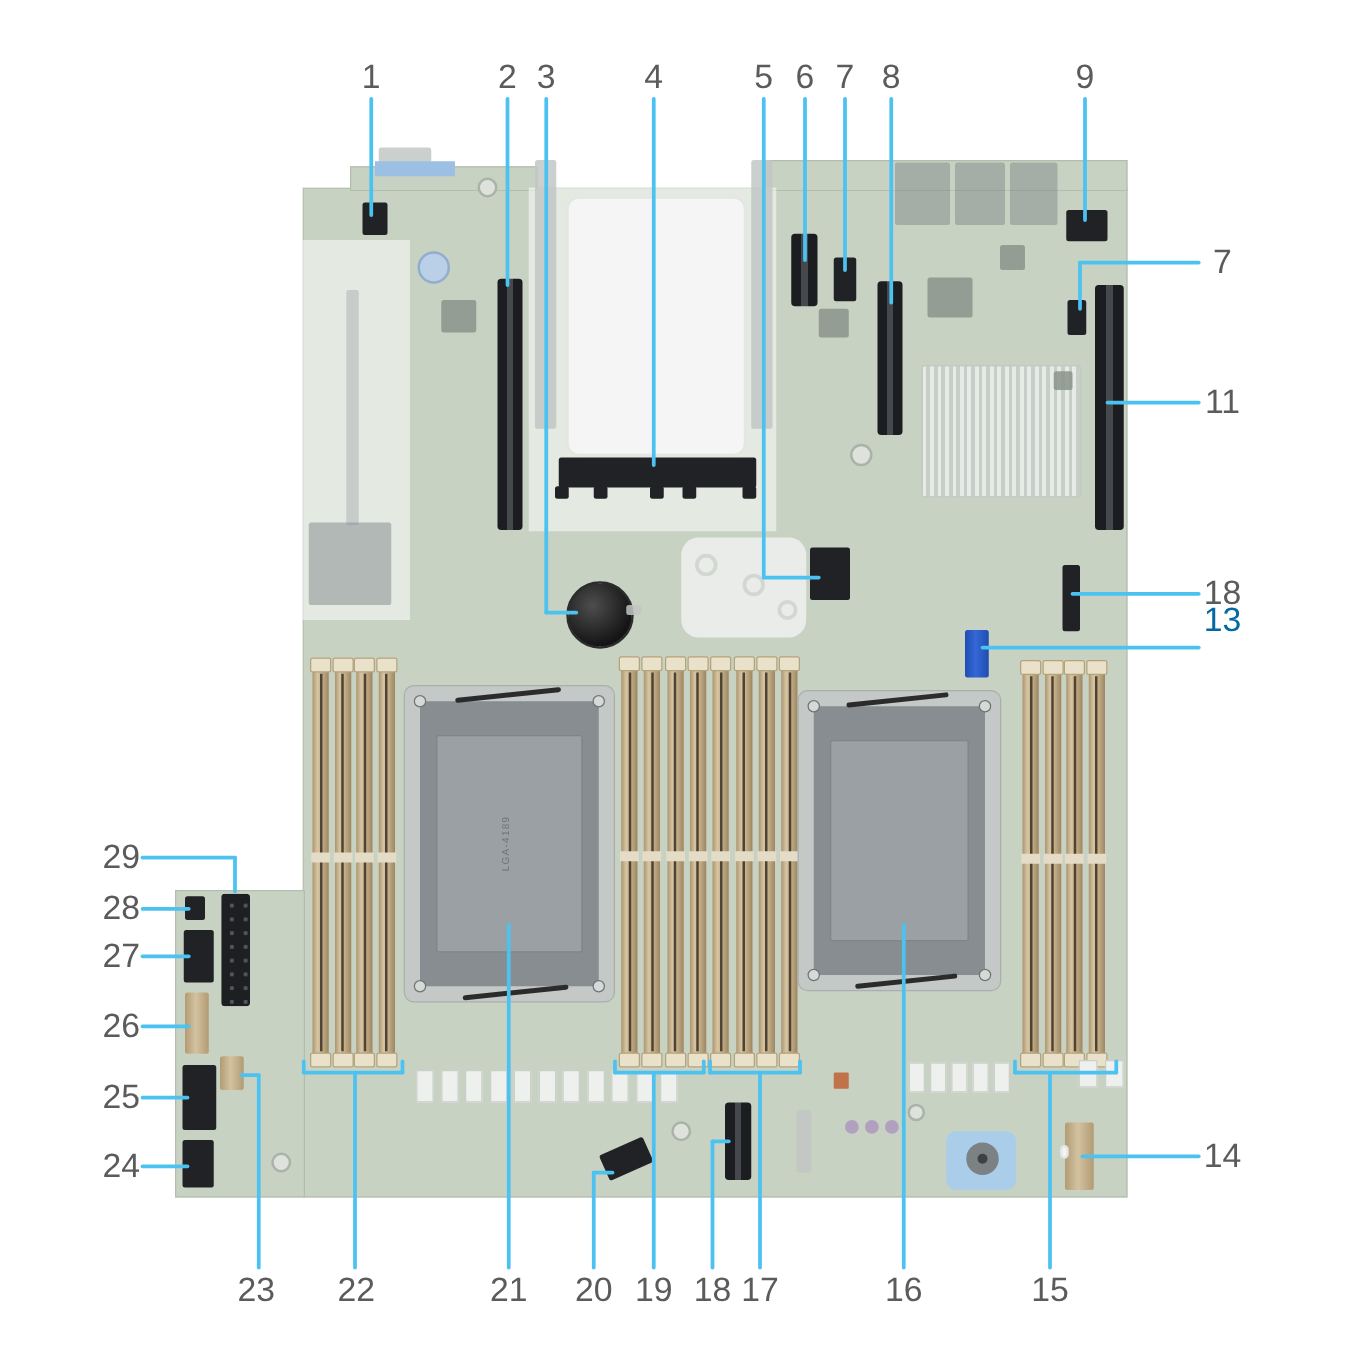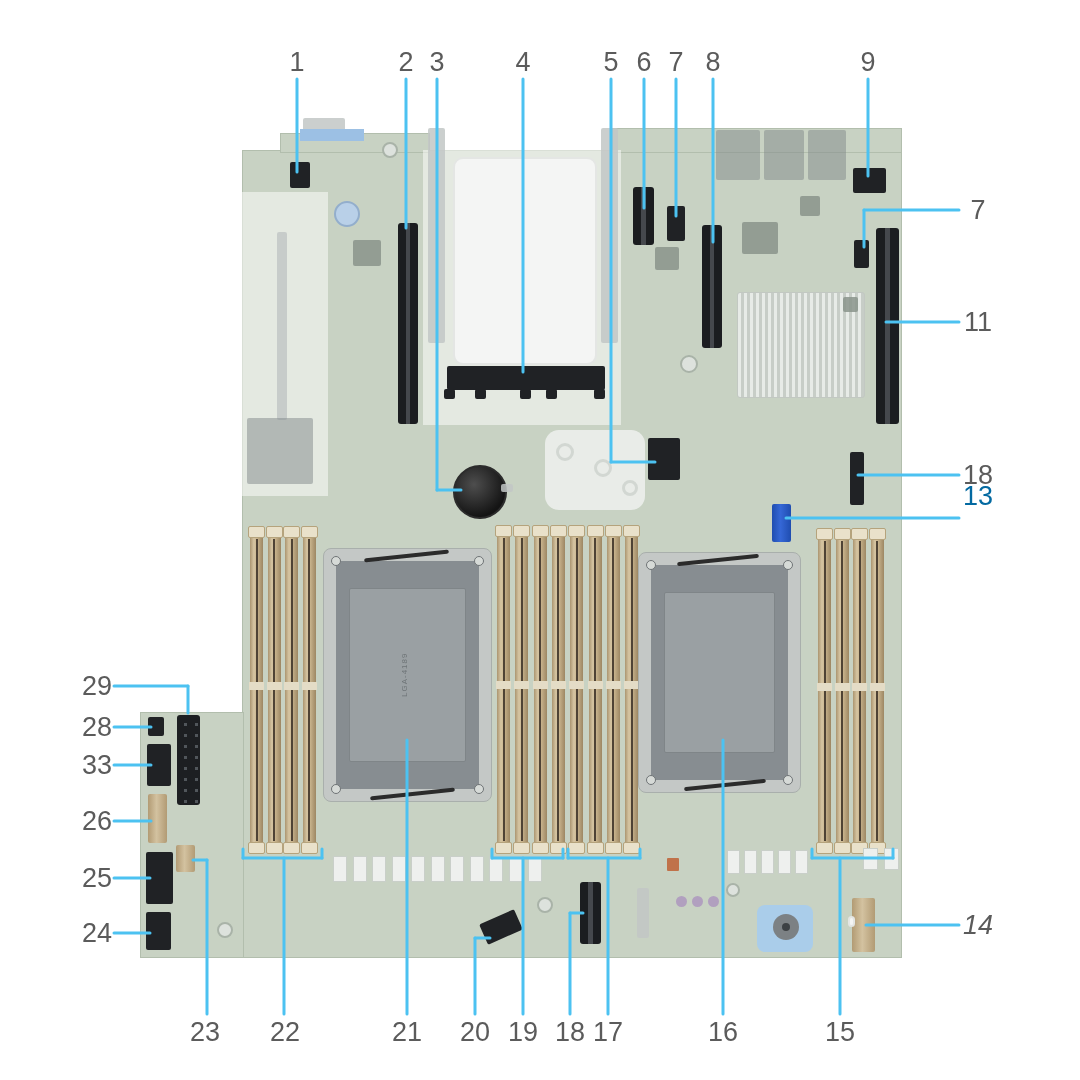--- a/index.html
+++ b/index.html
@@ -294,29 +294,29 @@
     <div class="callout-label" style="left: 523px; top: 62px; color: rgb(91, 91, 91);">4</div>
     <div class="callout-label" style="left: 611px; top: 62px; color: rgb(91, 91, 91);">5</div>
     <div class="callout-label" style="left: 644px; top: 62px; color: rgb(91, 91, 91);">6</div>
     <div class="callout-label" style="left: 676px; top: 62px; color: rgb(91, 91, 91);">7</div>
     <div class="callout-label" style="left: 713px; top: 62px; color: rgb(91, 91, 91);">8</div>
     <div class="callout-label" style="left: 868px; top: 62px; color: rgb(91, 91, 91);">9</div>
     <div class="callout-label" style="left: 978px; top: 210px; color: rgb(91, 91, 91);">7</div>
     <div class="callout-label" style="left: 978px; top: 322px; color: rgb(91, 91, 91); text-align: center;">11</div>
     <div class="callout-label" style="left: 978px; top: 475px; color: rgb(91, 91, 91);">18</div>
     <div class="callout-label" style="left: 978px; top: 496px; color: #0369a1;">13</div>
-    <div class="callout-label" style="left: 978px; top: 925px; color: rgb(91, 91, 91); font-style: italic;">14</div>
+    <div class="callout-label" style="left: 978px; top: 925px; color: rgb(91, 91, 91);">14</div>
     <div class="callout-label" style="left: 840px; top: 1032px; color: rgb(91, 91, 91);">15</div>
     <div class="callout-label" style="left: 723px; top: 1032px; color: rgb(91, 91, 91);">16</div>
     <div class="callout-label" style="left: 608px; top: 1032px; color: rgb(91, 91, 91);">17</div>
     <div class="callout-label" style="left: 570px; top: 1032px; color: rgb(91, 91, 91);">18</div>
     <div class="callout-label" style="left: 523px; top: 1032px; color: rgb(91, 91, 91);">19</div>
     <div class="callout-label" style="left: 475px; top: 1032px; color: rgb(91, 91, 91);">20</div>
     <div class="callout-label" style="left: 407px; top: 1032px; color: rgb(91, 91, 91);">21</div>
     <div class="callout-label" style="left: 285px; top: 1032px; color: rgb(91, 91, 91);">22</div>
     <div class="callout-label" style="left: 205px; top: 1032px; color: rgb(91, 91, 91);">23</div>
     <div class="callout-label" style="left: 97px; top: 933px; color: rgb(91, 91, 91);">24</div>
     <div class="callout-label" style="left: 97px; top: 878px; color: rgb(91, 91, 91);">25</div>
     <div class="callout-label" style="left: 97px; top: 821px; color: rgb(91, 91, 91); text-align: right;">26</div>
-    <div class="callout-label" style="left: 97px; top: 765px; color: rgb(91, 91, 91);">33</div>
+    <div class="callout-label" style="left: 97px; top: 765px; color: rgb(91, 91, 91);">27</div>
     <div class="callout-label" style="left: 97px; top: 727px; color: rgb(91, 91, 91); text-align: center;">28</div>
     <div class="callout-label" style="left: 97px; top: 686px; color: rgb(91, 91, 91);">29</div>
   </div>
 
 </body></html>

